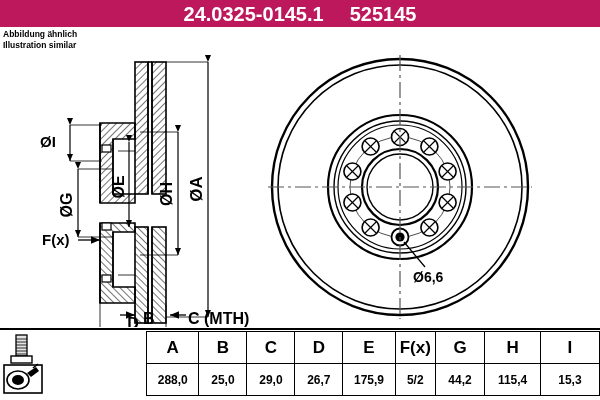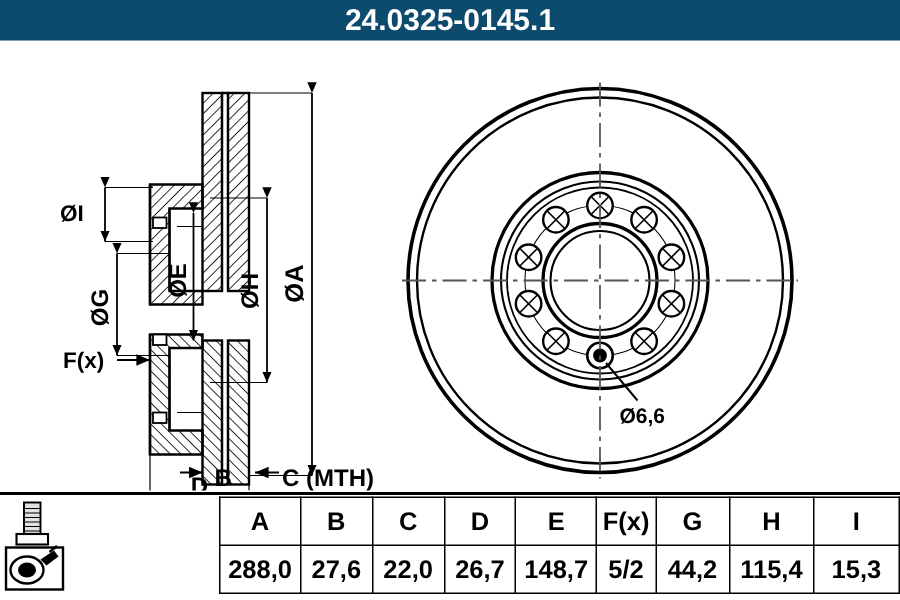--- a/index.html
+++ b/index.html
@@ -8,21 +8,21 @@
     background:#fff;
     font-family:"Liberation Sans", sans-serif;
     overflow:hidden;
     position:relative;
   }
   #root{position:relative;width:600px;height:400px;}
 
   
   .header{
     position:absolute;left:0;top:0;width:600px;height:27px;
-    background:#0c4a6e;
+    background:#be185d;
     display:flex;align-items:center;justify-content:center;gap:26px;
   }
   .header .t{
     color:#fff;font-weight:bold;font-size:20px;letter-spacing:0px;
     font-family:"Liberation Sans", sans-serif;line-height:1;
   }
 
   
   .note{
     position:absolute;left:3px;top:29px;
@@ -43,36 +43,41 @@
   }
   table.specs th, table.specs td{
     border:1.6px solid #000;
     text-align:center;vertical-align:middle;
     font-weight:bold;font-size:15px;
     height:31px;padding:0 2px;
     font-family:"Liberation Sans", sans-serif;
     color:#000;background:#fff;
   }
   table.specs th{font-size:17px;}
-  table.specs td{font-size:17px;}
+  table.specs td{font-size:12px;}
   #bolt-box{left:99px;top:333px;width:45px;height:64px;border:none;}
 
   .sep{
     position:absolute;left:0;top:328px;width:600px;height:2px;background:#000;
   }
 </style>
 </head>
 <body>
 
 <div id="root">
 
   <div class="header">
     <span class="t">24.0325-0145.1</span>
+    <span class="t">525145</span>
   </div>
 
+  <div class="note">
+    <div>Abbildung ähnlich</div>
+    <div>Illustration similar</div>
+  </div>
 
   <svg class="draw" viewBox="0 0 600 300">
     <defs>
       <pattern id="hatch" width="5" height="5" patternTransform="rotate(45)" patternUnits="userSpaceOnUse">
         <line x1="0" y1="0" x2="0" y2="5" stroke="#000" stroke-width="1.1"></line>
       </pattern>
       <pattern id="hatch2" width="5" height="5" patternTransform="rotate(-45)" patternUnits="userSpaceOnUse">
         <line x1="0" y1="0" x2="0" y2="5" stroke="#000" stroke-width="1.1"></line>
       </pattern>
       <marker id="ah" markerWidth="8" markerHeight="8" refX="7" refY="3" orient="auto">
@@ -306,24 +311,24 @@
           <th style="width:52px">E</th>
           <th style="width:36px">F(x)</th>
           <th style="width:50px">G</th>
           <th style="width:56px">H</th>
           <th style="width:62px">I</th>
         </tr>
       </thead>
       <tbody>
         <tr>
           <td>288,0</td>
-          <td>27,6</td>
-          <td>22,0</td>
+          <td>25,0</td>
+          <td>29,0</td>
           <td>26,7</td>
-          <td>148,7</td>
+          <td>175,9</td>
           <td>5/2</td>
           <td>44,2</td>
           <td>115,4</td>
           <td>15,3</td>
         </tr>
       </tbody>
     </table>
   </div>
 
 </div>

